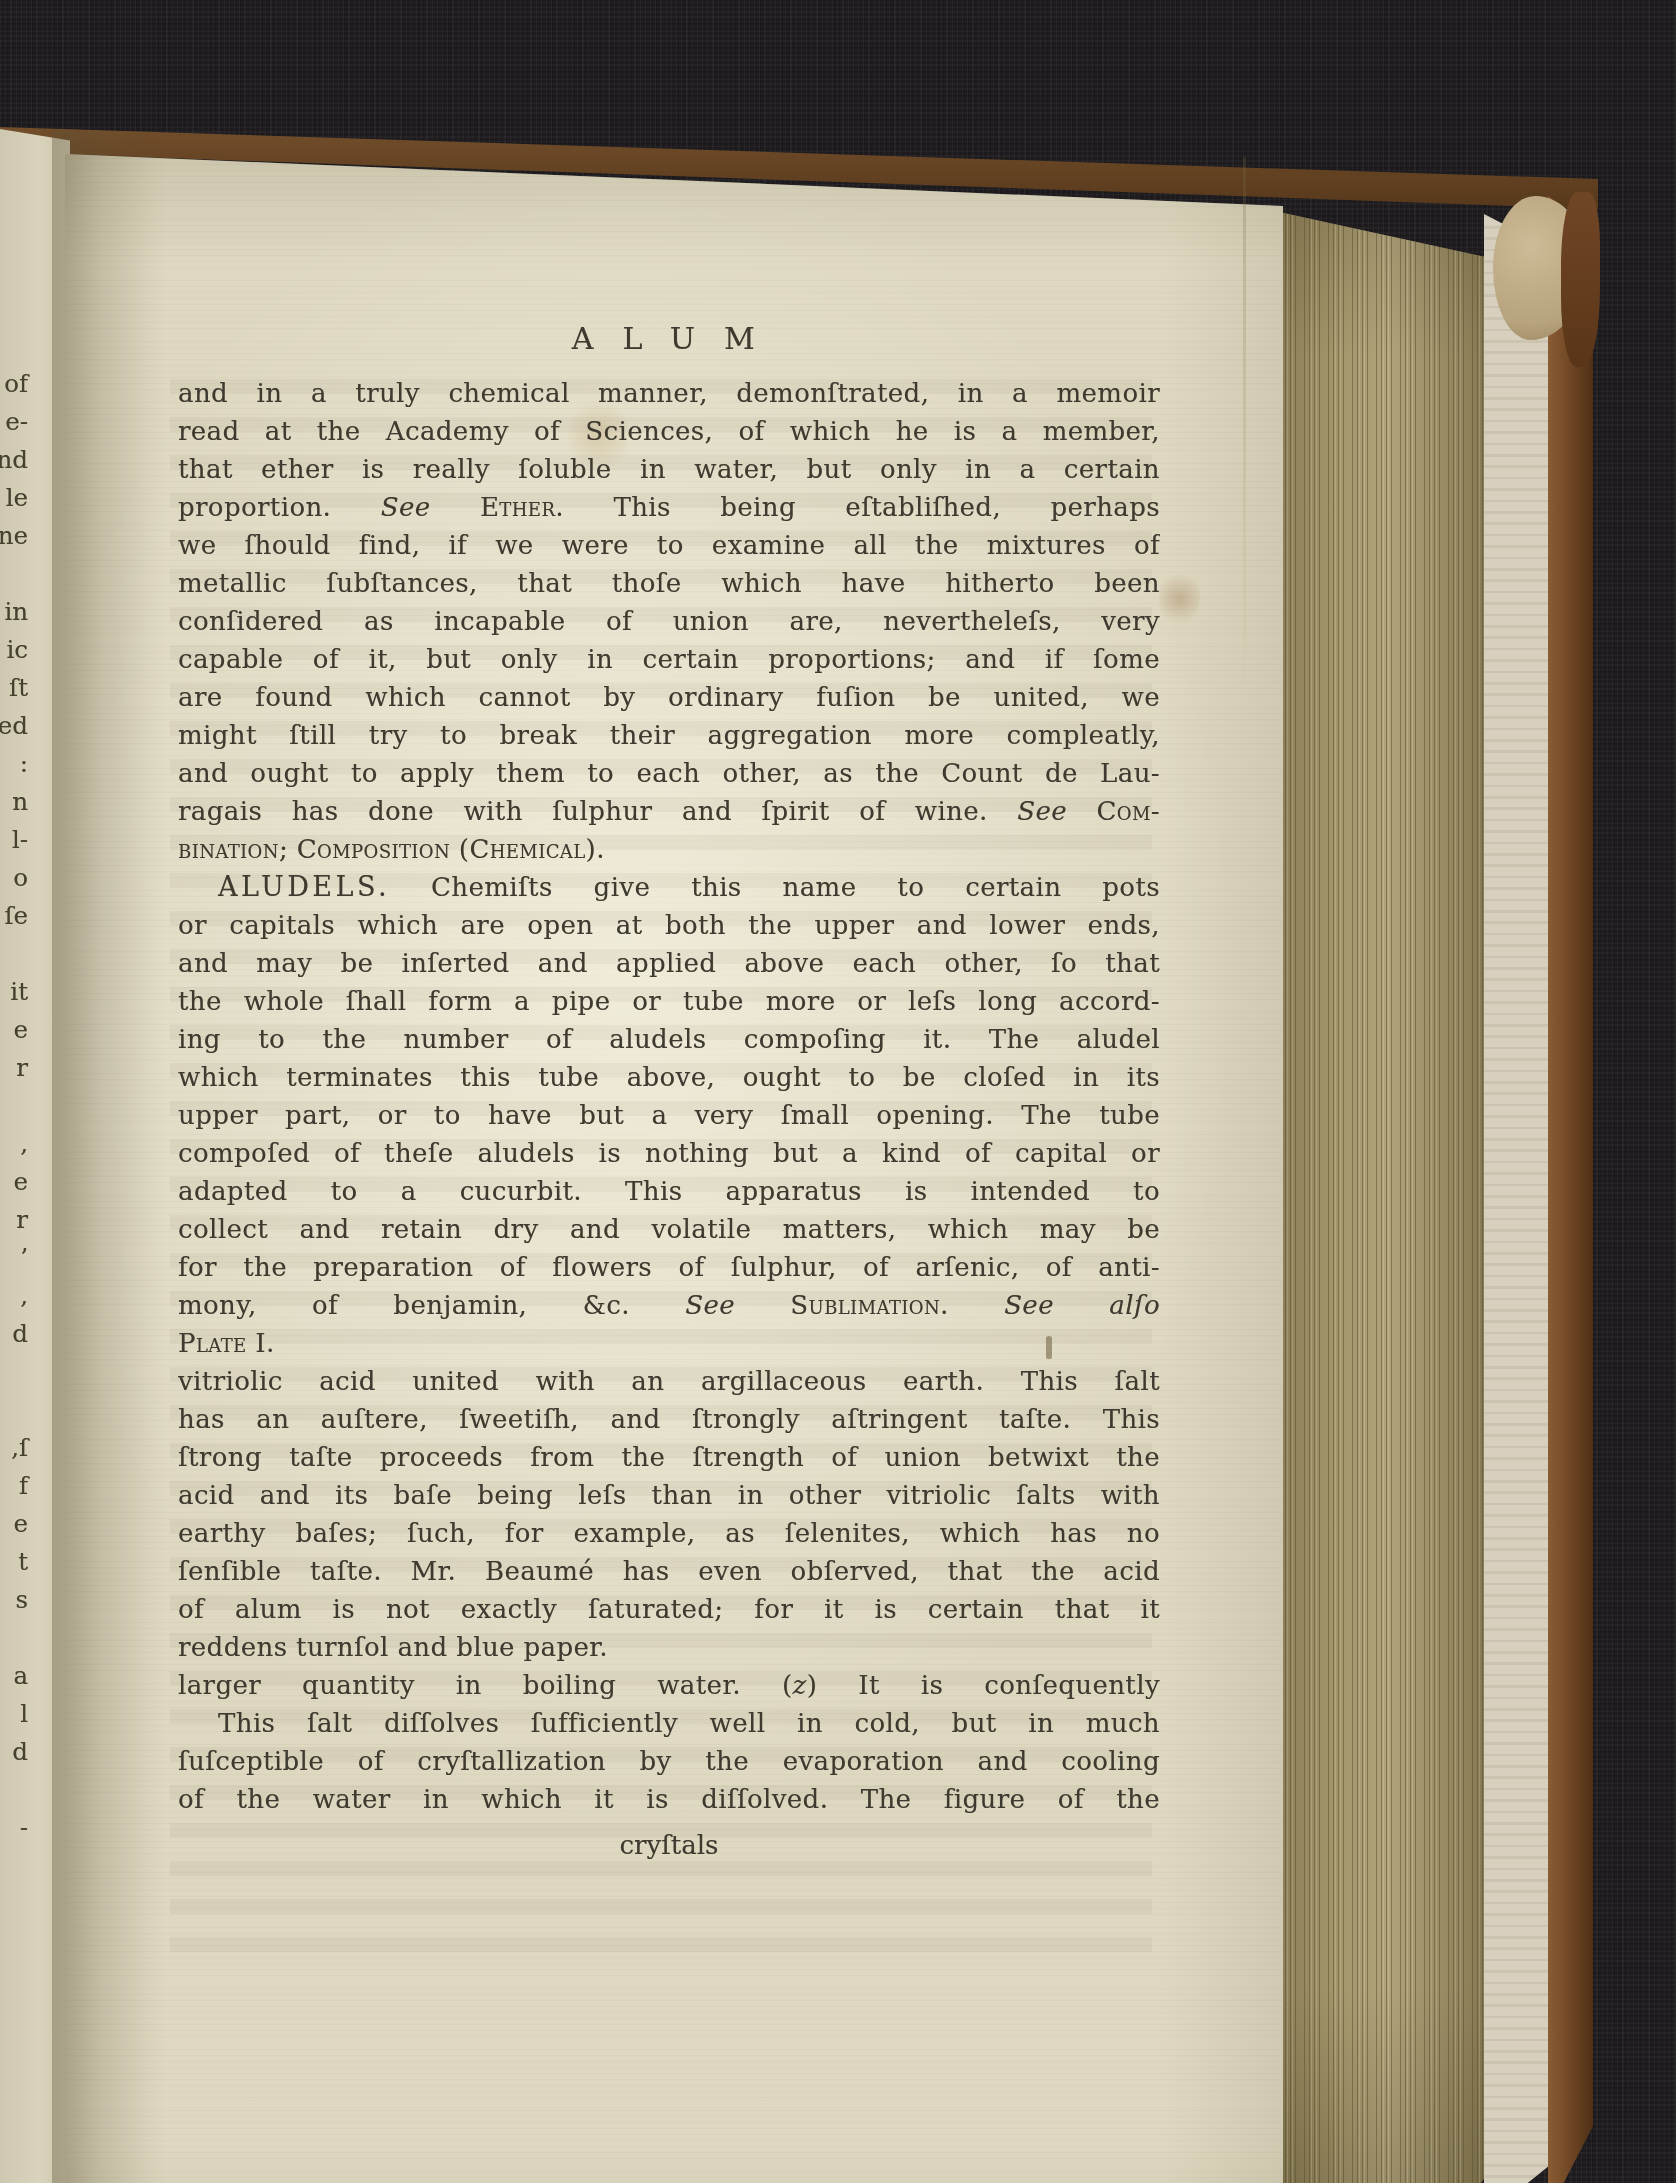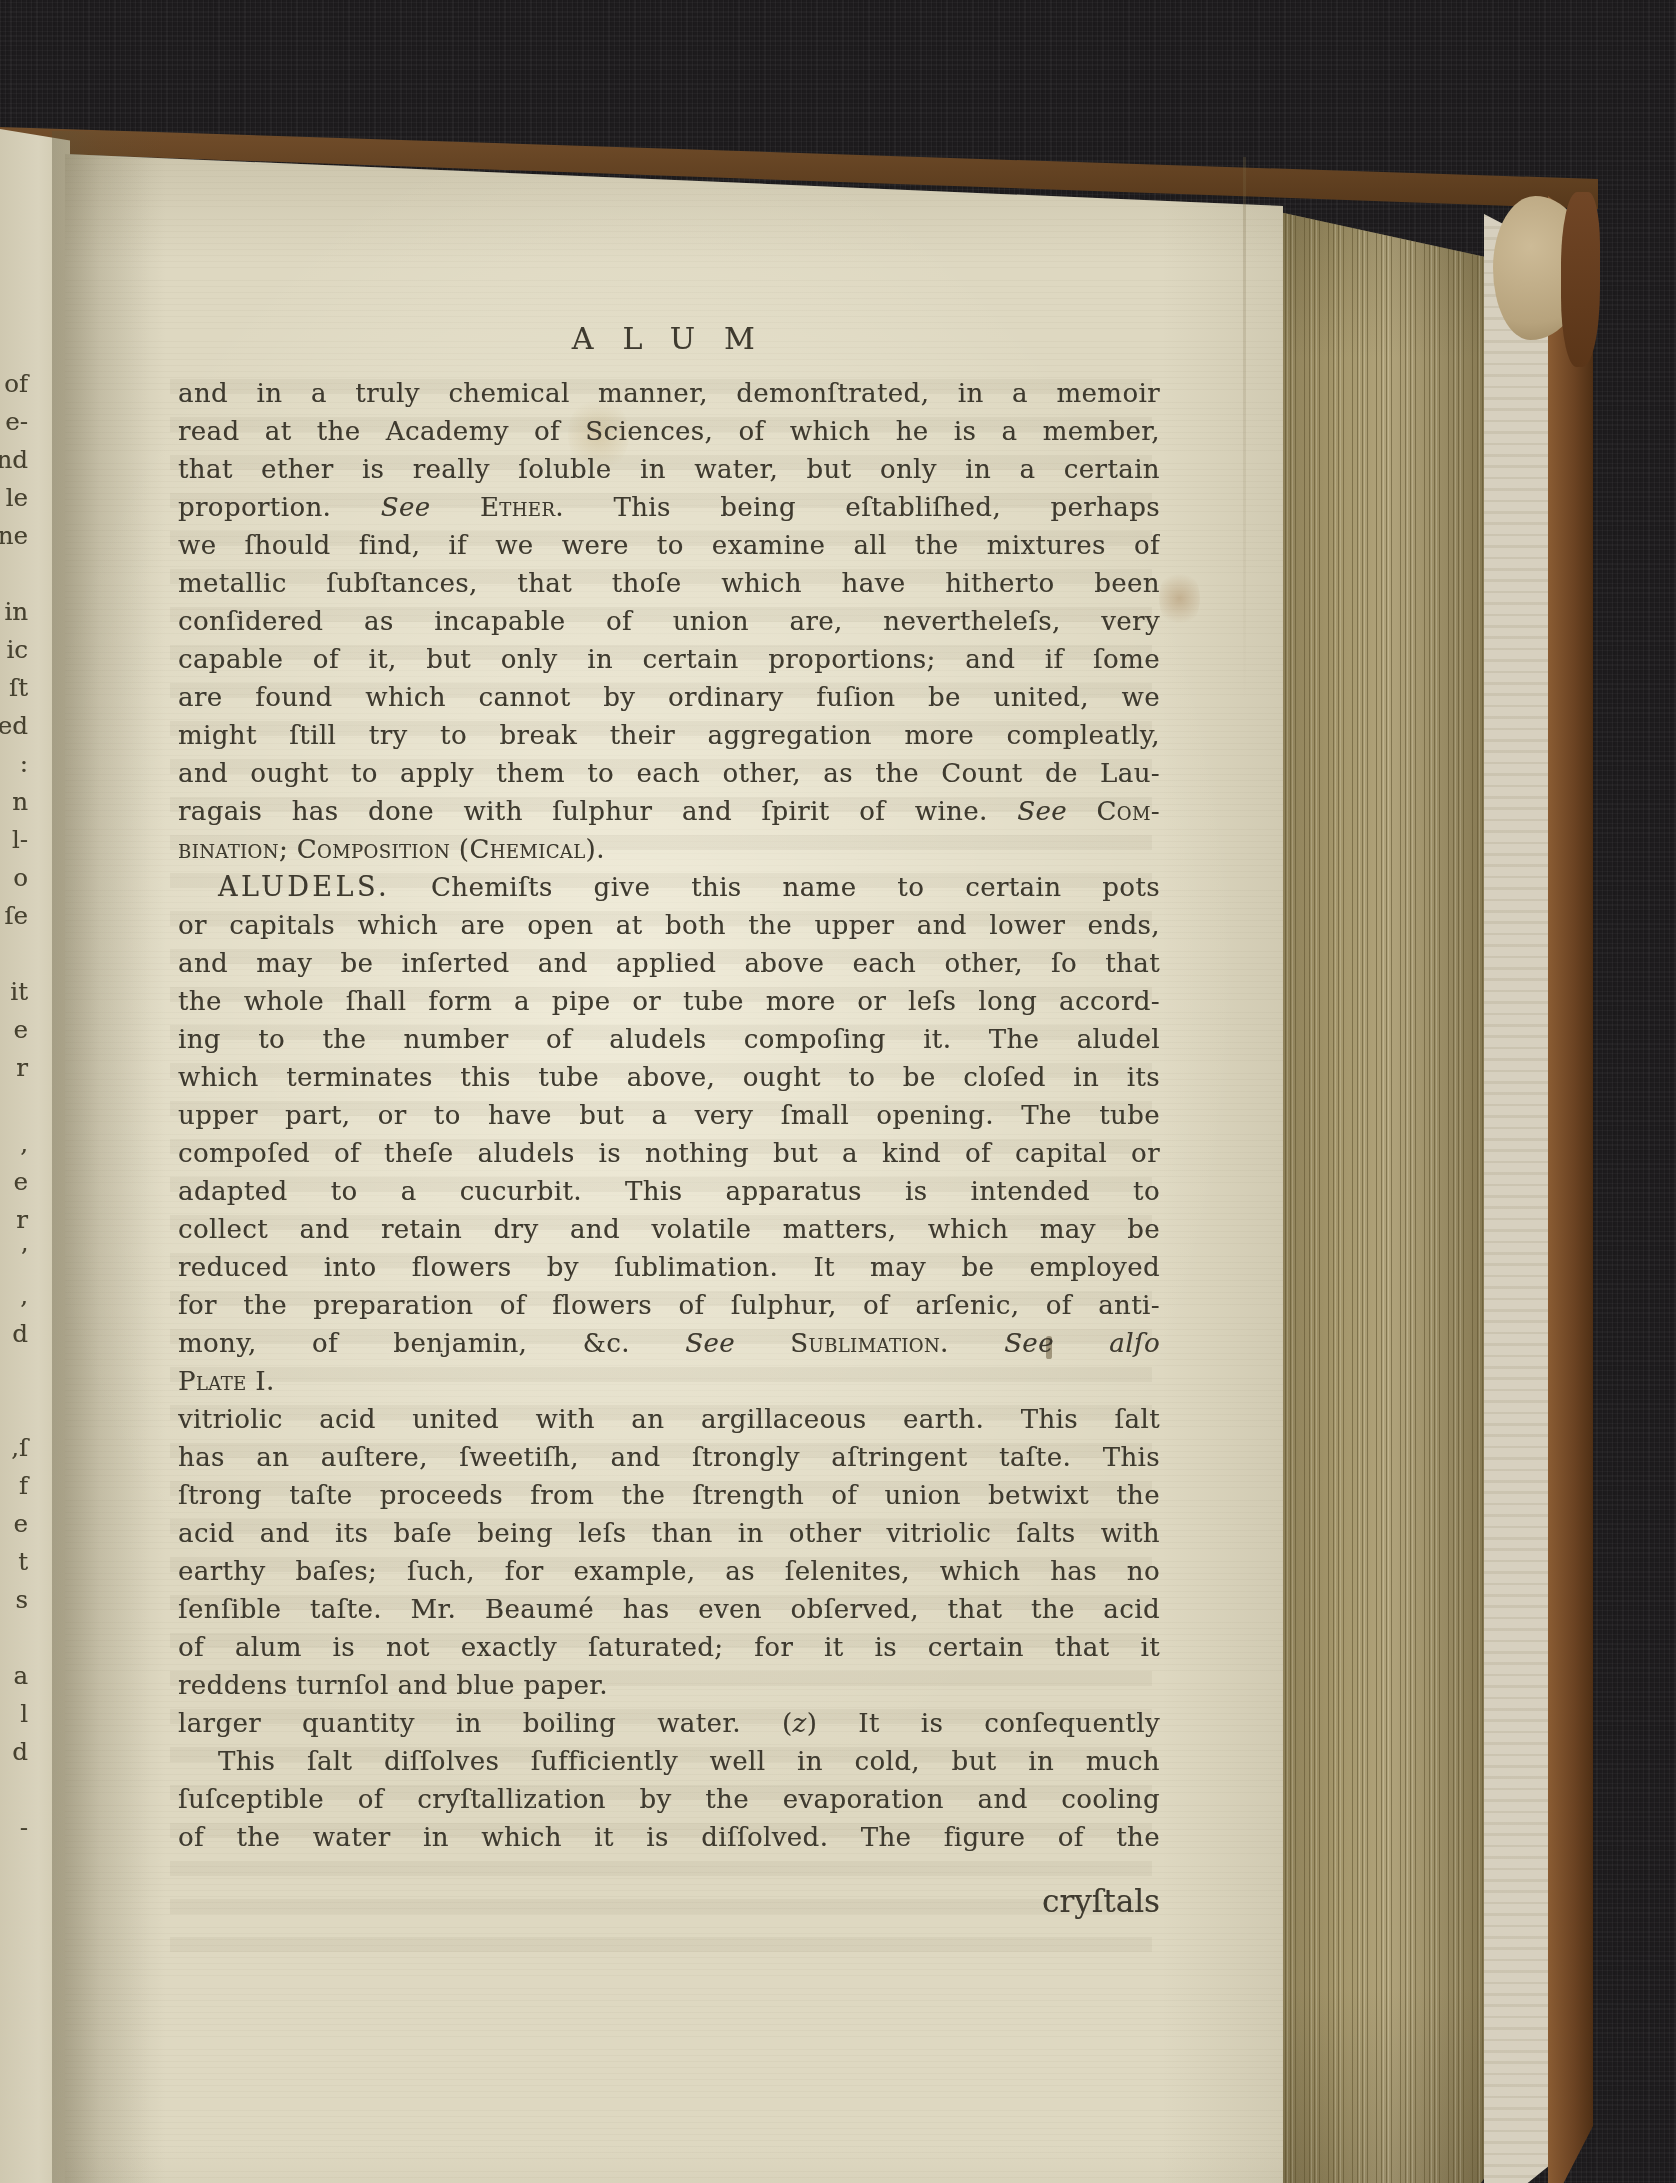--- a/index.html
+++ b/index.html
@@ -100,21 +100,21 @@
   .ind{text-indent:40px;}
   .sc{font-variant:small-caps;}
   .it{font-style:italic;}
   .entry{letter-spacing:3.5px; font-size:27px;}
   .footnote-text{margin-top:52px; width:982px;}
   .fline{
     height:34px; line-height:34px; font-size:23px; letter-spacing:0.2px;
     text-align:justify; text-align-last:justify; overflow:hidden;
   }
   .fline.ind{text-indent:31px;}
-  .catchword-row{margin-top:27px; text-align:right; font-size:31px; height:37px; line-height:37px;}
+  .catchword-row{margin-top:9px; text-align:center; font-size:26px; height:37px; line-height:37px;}
   
   .gutter-fragments{
     position:absolute; left:-10.5px; top:365px; width:42px; z-index:20;
     color:#46412f; text-shadow:0.2px 0.3px 0.3px rgba(62,58,47,0.4);
   }
   .frag{height:38px; line-height:38px; font-size:24.5px; text-align:right; padding-right:3.5px; overflow:visible;}
 </style>
 </head>
 <body>
 
@@ -201,21 +201,20 @@
         <div class="line ind"><span class="entry">ALUDELS.</span>  Chemiſts give this name to certain pots</div>
         <div class="line">or capitals which are open at both the upper and lower ends,</div>
         <div class="line">and may be inſerted and applied above each other, ſo that</div>
         <div class="line">the whole ſhall form a pipe or tube more or leſs long accord-</div>
         <div class="line">ing to the number of aludels compoſing it. The aludel</div>
         <div class="line">which terminates this tube above, ought to be cloſed in its</div>
         <div class="line">upper part, or to have but a very ſmall opening. The tube</div>
         <div class="line">compoſed of theſe aludels is nothing but a kind of capital or</div>
         <div class="line">adapted to a cucurbit. This apparatus is intended to</div>
         <div class="line">collect and retain dry and volatile matters, which may be</div>
-        <div class="line">reduced into flowers by ſublimation. It may be employed</div>
         <div class="line">for the preparation of flowers of ſulphur, of arſenic, of anti-</div>
         <div class="line">mony, of benjamin, &amp;c. <span class="it">See</span> <span class="sc">Sublimation</span>. <span class="it">See alſo</span></div>
         <div class="line noj"><span class="sc">Plate</span> I.</div>
         <div class="line">vitriolic acid united with an argillaceous earth. This ſalt</div>
         <div class="line">has an auſtere, ſweetiſh, and ſtrongly aſtringent taſte. This</div>
         <div class="line">ſtrong taſte proceeds from the ſtrength of union betwixt the</div>
         <div class="line">acid and its baſe being leſs than in other vitriolic ſalts with</div>
         <div class="line">earthy baſes; ſuch, for example, as ſelenites, which has no</div>
         <div class="line">ſenſible taſte. Mr. Beaumé has even obſerved, that the acid</div>
         <div class="line">of alum is not exactly ſaturated; for it is certain that it</div>

